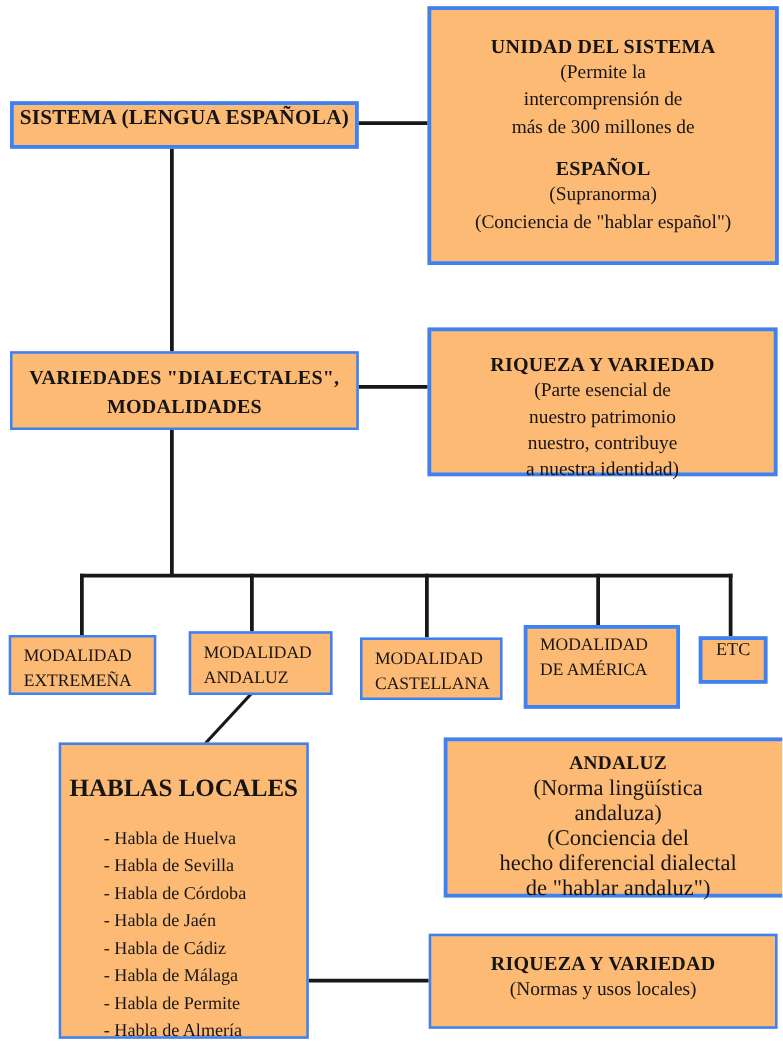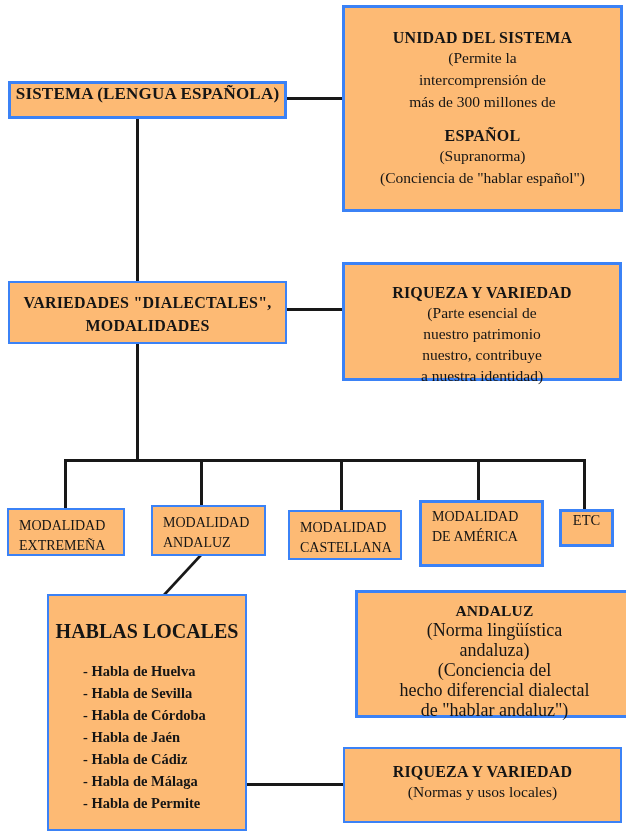--- a/index.html
+++ b/index.html
@@ -15,21 +15,21 @@
   .hline,.vline{position:absolute;background:#181818;}
   .u-title{font-size:16px;font-weight:bold;letter-spacing:.2px;}
   .u-line{font-size:15.5px;line-height:22px;}
   .gap{height:14px;}
   .sistema-text{font-size:17px;font-weight:bold;letter-spacing:.2px;}
   .var-line{font-size:16px;font-weight:bold;line-height:23px;letter-spacing:.2px;}
   .mod-line{font-size:14px;line-height:20px;text-align:left;}
   .mod-pad{padding:6px 4px 4px 10px;}
   .etc-text{font-size:14.5px;}
   .hl-title{font-size:20px;font-weight:bold;margin-top:24px;}
-  .hl-item{font-size:14.5px;line-height:22px;text-align:left;font-weight:bold;}
+  .hl-item{font-size:14.5px;line-height:22px;text-align:left;}
   .hl-list{padding-left:34px;margin-top:17px;}
   .an-line{font-size:18px;line-height:20px;}
   .rq-line{font-size:15.5px;line-height:21px;}
   .flexcenter{display:flex;align-items:flex-start;justify-content:center;}
   svg.diag{position:absolute;overflow:visible;}
 </style>
 </head>
 <body>
 
 <div class="canvas">
@@ -118,20 +118,21 @@
   <div class="box" style="left:47px;top:594px;width:200px;height:237px;">
     <div class="hl-title">HABLAS LOCALES</div>
     <div class="hl-list">
       <div class="hl-item">- Habla de Huelva</div>
       <div class="hl-item">- Habla de Sevilla</div>
       <div class="hl-item">- Habla de Córdoba</div>
       <div class="hl-item">- Habla de Jaén</div>
       <div class="hl-item">- Habla de Cádiz</div>
       <div class="hl-item">- Habla de Málaga</div>
       <div class="hl-item">- Habla de Permite</div>
+      <div class="hl-item">- Habla de Almería</div>
     </div>
   </div>
 
   <div class="box bthick" style="left:355px;top:590px;width:279px;height:128px;">
     <div style="padding-top:9px;">
       <div class="u-title" style="font-size:15.5px;">ANDALUZ</div>
       <div class="an-line">(Norma lingüística</div>
       <div class="an-line">andaluza)</div>
       <div class="an-line">(Conciencia del</div>
       <div class="an-line">hecho diferencial dialectal</div>

